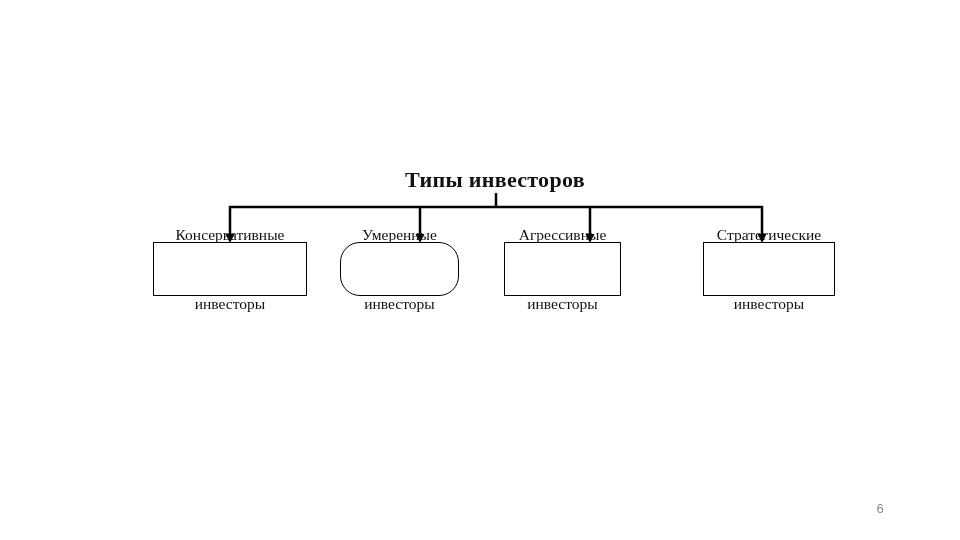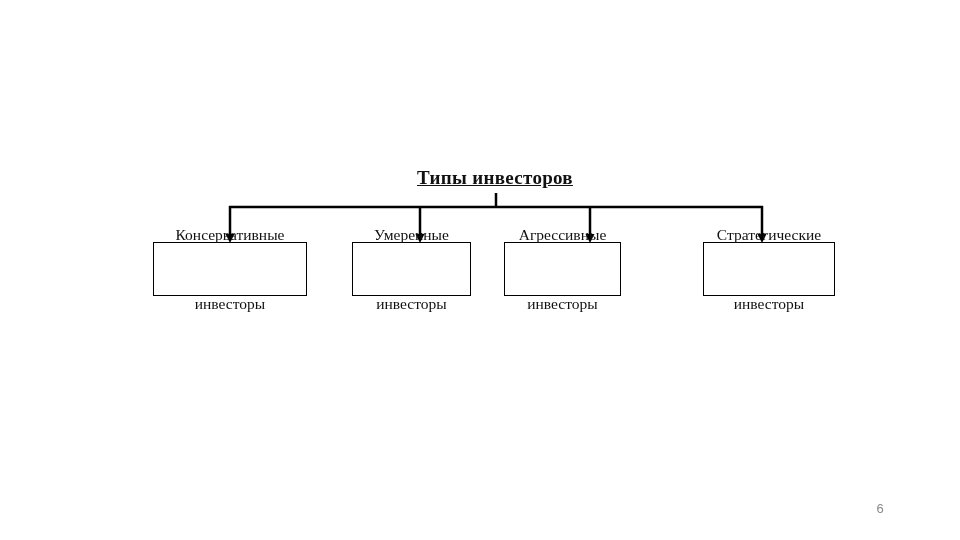--- a/index.html
+++ b/index.html
@@ -15,26 +15,25 @@
     overflow: hidden;
     font-family: "Liberation Serif", "DejaVu Serif", serif;
     color: #111111;
   }
   .diagram-title {
     position: absolute;
     left: 345px;
     top: 167px;
     width: 300px;
     text-align: center;
-    font-size: 19px;
+    font-size: 22px;
     font-weight: bold;
     letter-spacing: 0.3px;
     color: #111111;
     white-space: nowrap;
-    text-decoration: underline;
   }
   .connector-svg {
     position: absolute;
     left: 0;
     top: 0;
     width: 960px;
     height: 540px;
     pointer-events: none;
   }
   .node-box {
@@ -47,21 +46,21 @@
     flex-direction: column;
     align-items: center;
     justify-content: center;
     text-align: center;
     font-size: 15.5px;
     line-height: 21px;
     color: #111111;
     gap: 48px;
   }
   .node-box.n0 { left: 153px; width: 152px; }
-  .node-box.n1 { left: 352px; width: 117px; }
+  .node-box.n1 { left: 340px; width: 117px; border-radius: 20px; }
   .node-box.n2 { left: 504px; width: 115px; }
   .node-box.n3 { left: 703px; width: 130px; }
   .page-number {
     position: absolute;
     left: 860px;
     top: 501px;
     width: 40px;
     text-align: center;
     font-family: "Liberation Sans", "DejaVu Sans", sans-serif;
     font-size: 13px;

